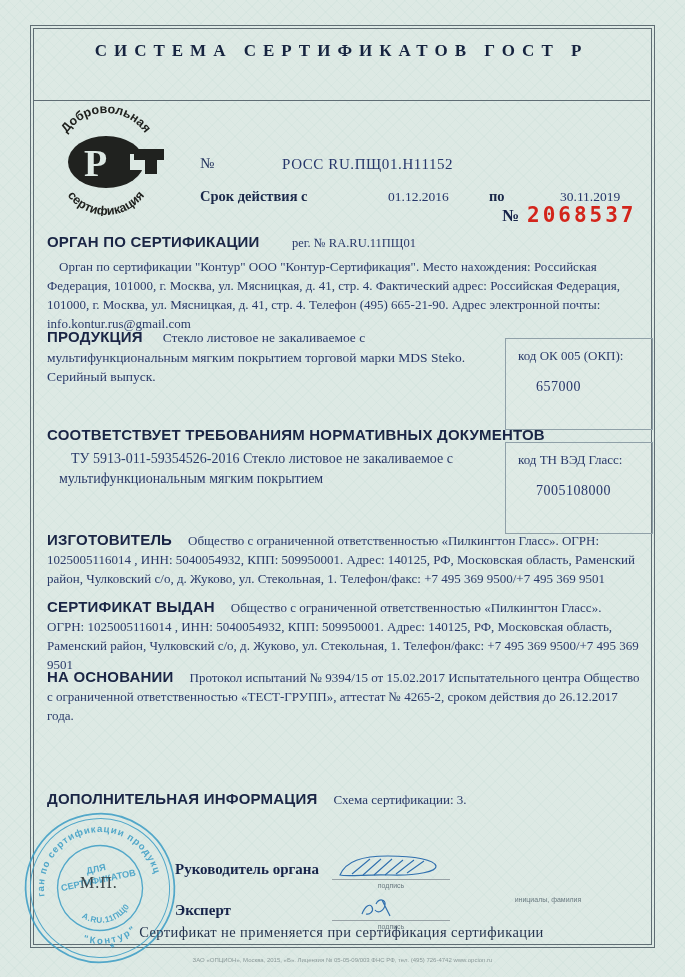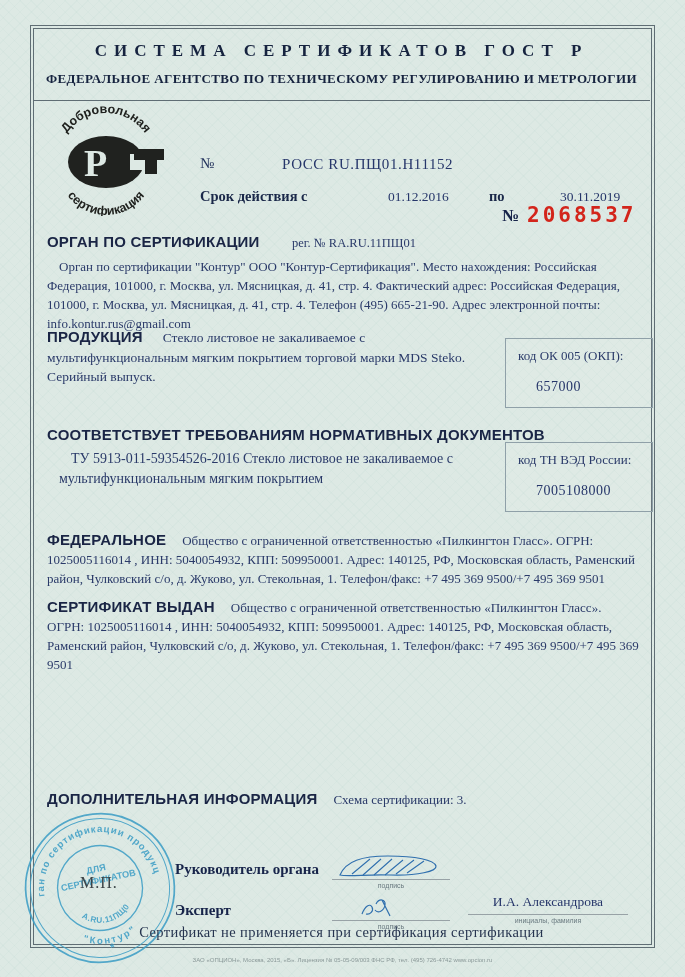--- a/index.html
+++ b/index.html
@@ -26,21 +26,21 @@
   .validity-to{left:560px;top:189px;font:13.5px "Liberation Serif",serif;color:#26366a;}
   .blank-no-sign{left:502px;top:206px;font:bold 17px "Liberation Serif",serif;color:#17244a;}
   .blank-no-val{left:527px;top:203px;font:bold 21px "DejaVu Sans Mono",monospace;color:#d3251b;letter-spacing:3px;}
   .sec-label{font:bold 15px "Liberation Sans",sans-serif;color:#1a2545;letter-spacing:.2px;}
   .body-text{font:13px/1.45 "Liberation Serif",serif;color:#2a3a69;}
   .sec-organ{left:47px;top:233px;width:592px;}
   .reg-no{position:absolute;left:245px;top:3px;font:12.5px "Liberation Serif",serif;color:#2a3a69;}
   .organ-body{margin-top:7px;text-indent:12px;}
   .sec-production{left:47px;top:328px;width:462px;}
   .sec-production .body-text{font-size:13.5px;}
-  .code-box{width:124px;height:58px;border:1px solid #8fa0a8;padding:9px 10px 1px 12px;background:rgba(255,255,255,.06);}
+  .code-box{width:124px;height:58px;border:1px solid #8fa0a8;padding:9px 10px 23px 12px;background:rgba(255,255,255,.06);}
   .code-box .cb-label{font:13px "Liberation Serif",serif;color:#2a3a69;}
   .code-box .cb-value{margin-top:15px;margin-left:18px;font:14px "Liberation Serif",serif;color:#26366a;letter-spacing:.5px;}
   .box1{left:505px;top:338px;}
   .box2{left:505px;top:442px;}
   .sec-conformity{left:47px;top:426px;width:600px;}
   .conf-text{width:440px;margin-top:6px;text-indent:12px;font-size:14px;margin-left:12px;}
   .sec-flow{left:47px;top:0;width:594px;}
   .sec-man{top:531px;}
   .sec-issued{top:598px;}
   .sec-basis{top:668px;}
@@ -63,21 +63,20 @@
   .bottom-note{left:30px;top:924px;width:623px;text-align:center;font:14.5px "Liberation Serif",serif;color:#26344f;letter-spacing:.4px;}
   .imprint{left:0;top:957px;width:685px;text-align:center;font:6px "Liberation Sans",sans-serif;color:#8a9898;}
 </style>
 </head>
 <body>
 
 <div class="page">
   <div class="frame"></div>
 
   <div class="abs h1">СИСТЕМА СЕРТИФИКАТОВ ГОСТ Р</div>
-  <div class="abs h2">ФЕДЕРАЛЬНОЕ АГЕНТСТВО ПО ТЕХНИЧЕСКОМУ РЕГУЛИРОВАНИЮ И МЕТРОЛОГИИ</div>
   <div class="abs header-rule"></div>
 
   <div class="abs" style="left:44px;top:104px;width:132px;height:112px;">
     <svg width="132" height="112" viewBox="0 0 132 112">
       <defs>
         <path id="logoArcTop" d="M 14,57 A 48,48 0 0 1 110,57" fill="none"></path>
         <path id="logoArcBot" d="M 14,63 A 48,48 0 0 0 110,63" fill="none"></path>
       </defs>
       <text font-family="Liberation Sans, sans-serif" font-size="12.5" font-weight="bold" fill="#20221f">
         <textPath href="#logoArcTop" startOffset="50%" text-anchor="middle">Добровольная</textPath>
@@ -118,32 +117,35 @@
   <div class="abs code-box box1">
     <div class="cb-label">код ОК 005 (ОКП):</div>
     <div class="cb-value">657000</div>
   </div>
 
   <div class="abs sec-conformity">
     <div class="sec-label">СООТВЕТСТВУЕТ ТРЕБОВАНИЯМ НОРМАТИВНЫХ ДОКУМЕНТОВ</div>
     <div class="body-text conf-text">ТУ 5913-011-59354526-2016 Стекло листовое не закаливаемое с мультифункциональным мягким покрытием</div>
   </div>
   <div class="abs code-box box2">
-    <div class="cb-label">код ТН ВЭД России:</div>
+    <div class="cb-label">код ТН ВЭД Гласс:</div>
     <div class="cb-value">7005108000</div>
   </div>
 
   <div class="abs sec-flow sec-man body-text">
-    <span class="sec-label inline-label">ФЕДЕРАЛЬНОЕ</span><span>Общество с ограниченной ответственностью «Пилкингтон Гласс». ОГРН: 1025005116014  , ИНН: 5040054932, КПП: 509950001. Адрес: 140125, РФ, Московская область, Раменский район, Чулковский с/о, д. Жуково, ул. Стекольная, 1. Телефон/факс: +7 495 369 9500/+7 495 369 9501</span>
+    <span class="sec-label inline-label">ИЗГОТОВИТЕЛЬ</span><span>Общество с ограниченной ответственностью «Пилкингтон Гласс». ОГРН: 1025005116014  , ИНН: 5040054932, КПП: 509950001. Адрес: 140125, РФ, Московская область, Раменский район, Чулковский с/о, д. Жуково, ул. Стекольная, 1. Телефон/факс: +7 495 369 9500/+7 495 369 9501</span>
   </div>
 
   <div class="abs sec-flow sec-issued body-text">
     <span class="sec-label inline-label">СЕРТИФИКАТ ВЫДАН</span><span>Общество с ограниченной ответственностью «Пилкингтон Гласс». ОГРН: 1025005116014  , ИНН: 5040054932, КПП: 509950001. Адрес: 140125, РФ, Московская область, Раменский район, Чулковский с/о, д. Жуково, ул. Стекольная, 1. Телефон/факс: +7 495 369 9500/+7 495 369 9501</span>
   </div>
 
+  <div class="abs sec-flow sec-basis body-text">
+    <span class="sec-label inline-label">НА ОСНОВАНИИ</span><span>Протокол испытаний № 9394/15 от 15.02.2017 Испытательного центра Общество с ограниченной ответственностью «ТЕСТ-ГРУПП», аттестат № 4265-2, сроком действия до 26.12.2017 года.</span>
+  </div>
 
   <div class="abs sec-flow sec-add body-text">
     <span class="sec-label inline-label">ДОПОЛНИТЕЛЬНАЯ ИНФОРМАЦИЯ</span><span>Схема сертификации: 3.</span>
   </div>
 
   <div class="abs stamp-wrap">
     <svg width="164" height="164" viewBox="0 0 170 170">
       <defs>
         <path id="stampTop" d="M 27,85 A 58,58 0 0 1 143,85" fill="none"></path>
         <path id="stampBot" d="M 27,85 A 58,58 0 0 0 143,85" fill="none"></path>
@@ -182,19 +184,18 @@
   <div class="abs role2">Эксперт</div>
   <div class="abs sig2">
     <div class="sigline">
       <svg width="118" height="26" viewBox="0 0 118 26">
         <path d="M30,20 C33,12 38,9 40,13 C42,17 38,21 34,20 M44,10 C47,4 54,5 53,11 C52,17 46,20 43,16 M50,6 L58,22" fill="none" stroke="#2f6fae" stroke-width="1.2"></path>
       </svg>
     </div>
     <div class="caption">подпись</div>
   </div>
   <div class="abs namecol nc2">
-    <div class="name">И.А. Александрова</div>
     <div class="caption">инициалы, фамилия</div>
   </div>
 
   <div class="abs bottom-note">Сертификат не применяется при сертификация сертификации</div>
   <div class="abs imprint">ЗАО «ОПЦИОН», Москва, 2015, «Б». Лицензия № 05-05-09/003 ФНС РФ, тел. (495) 726-4742  www.opcion.ru</div>
 </div>
 
 </body></html>

